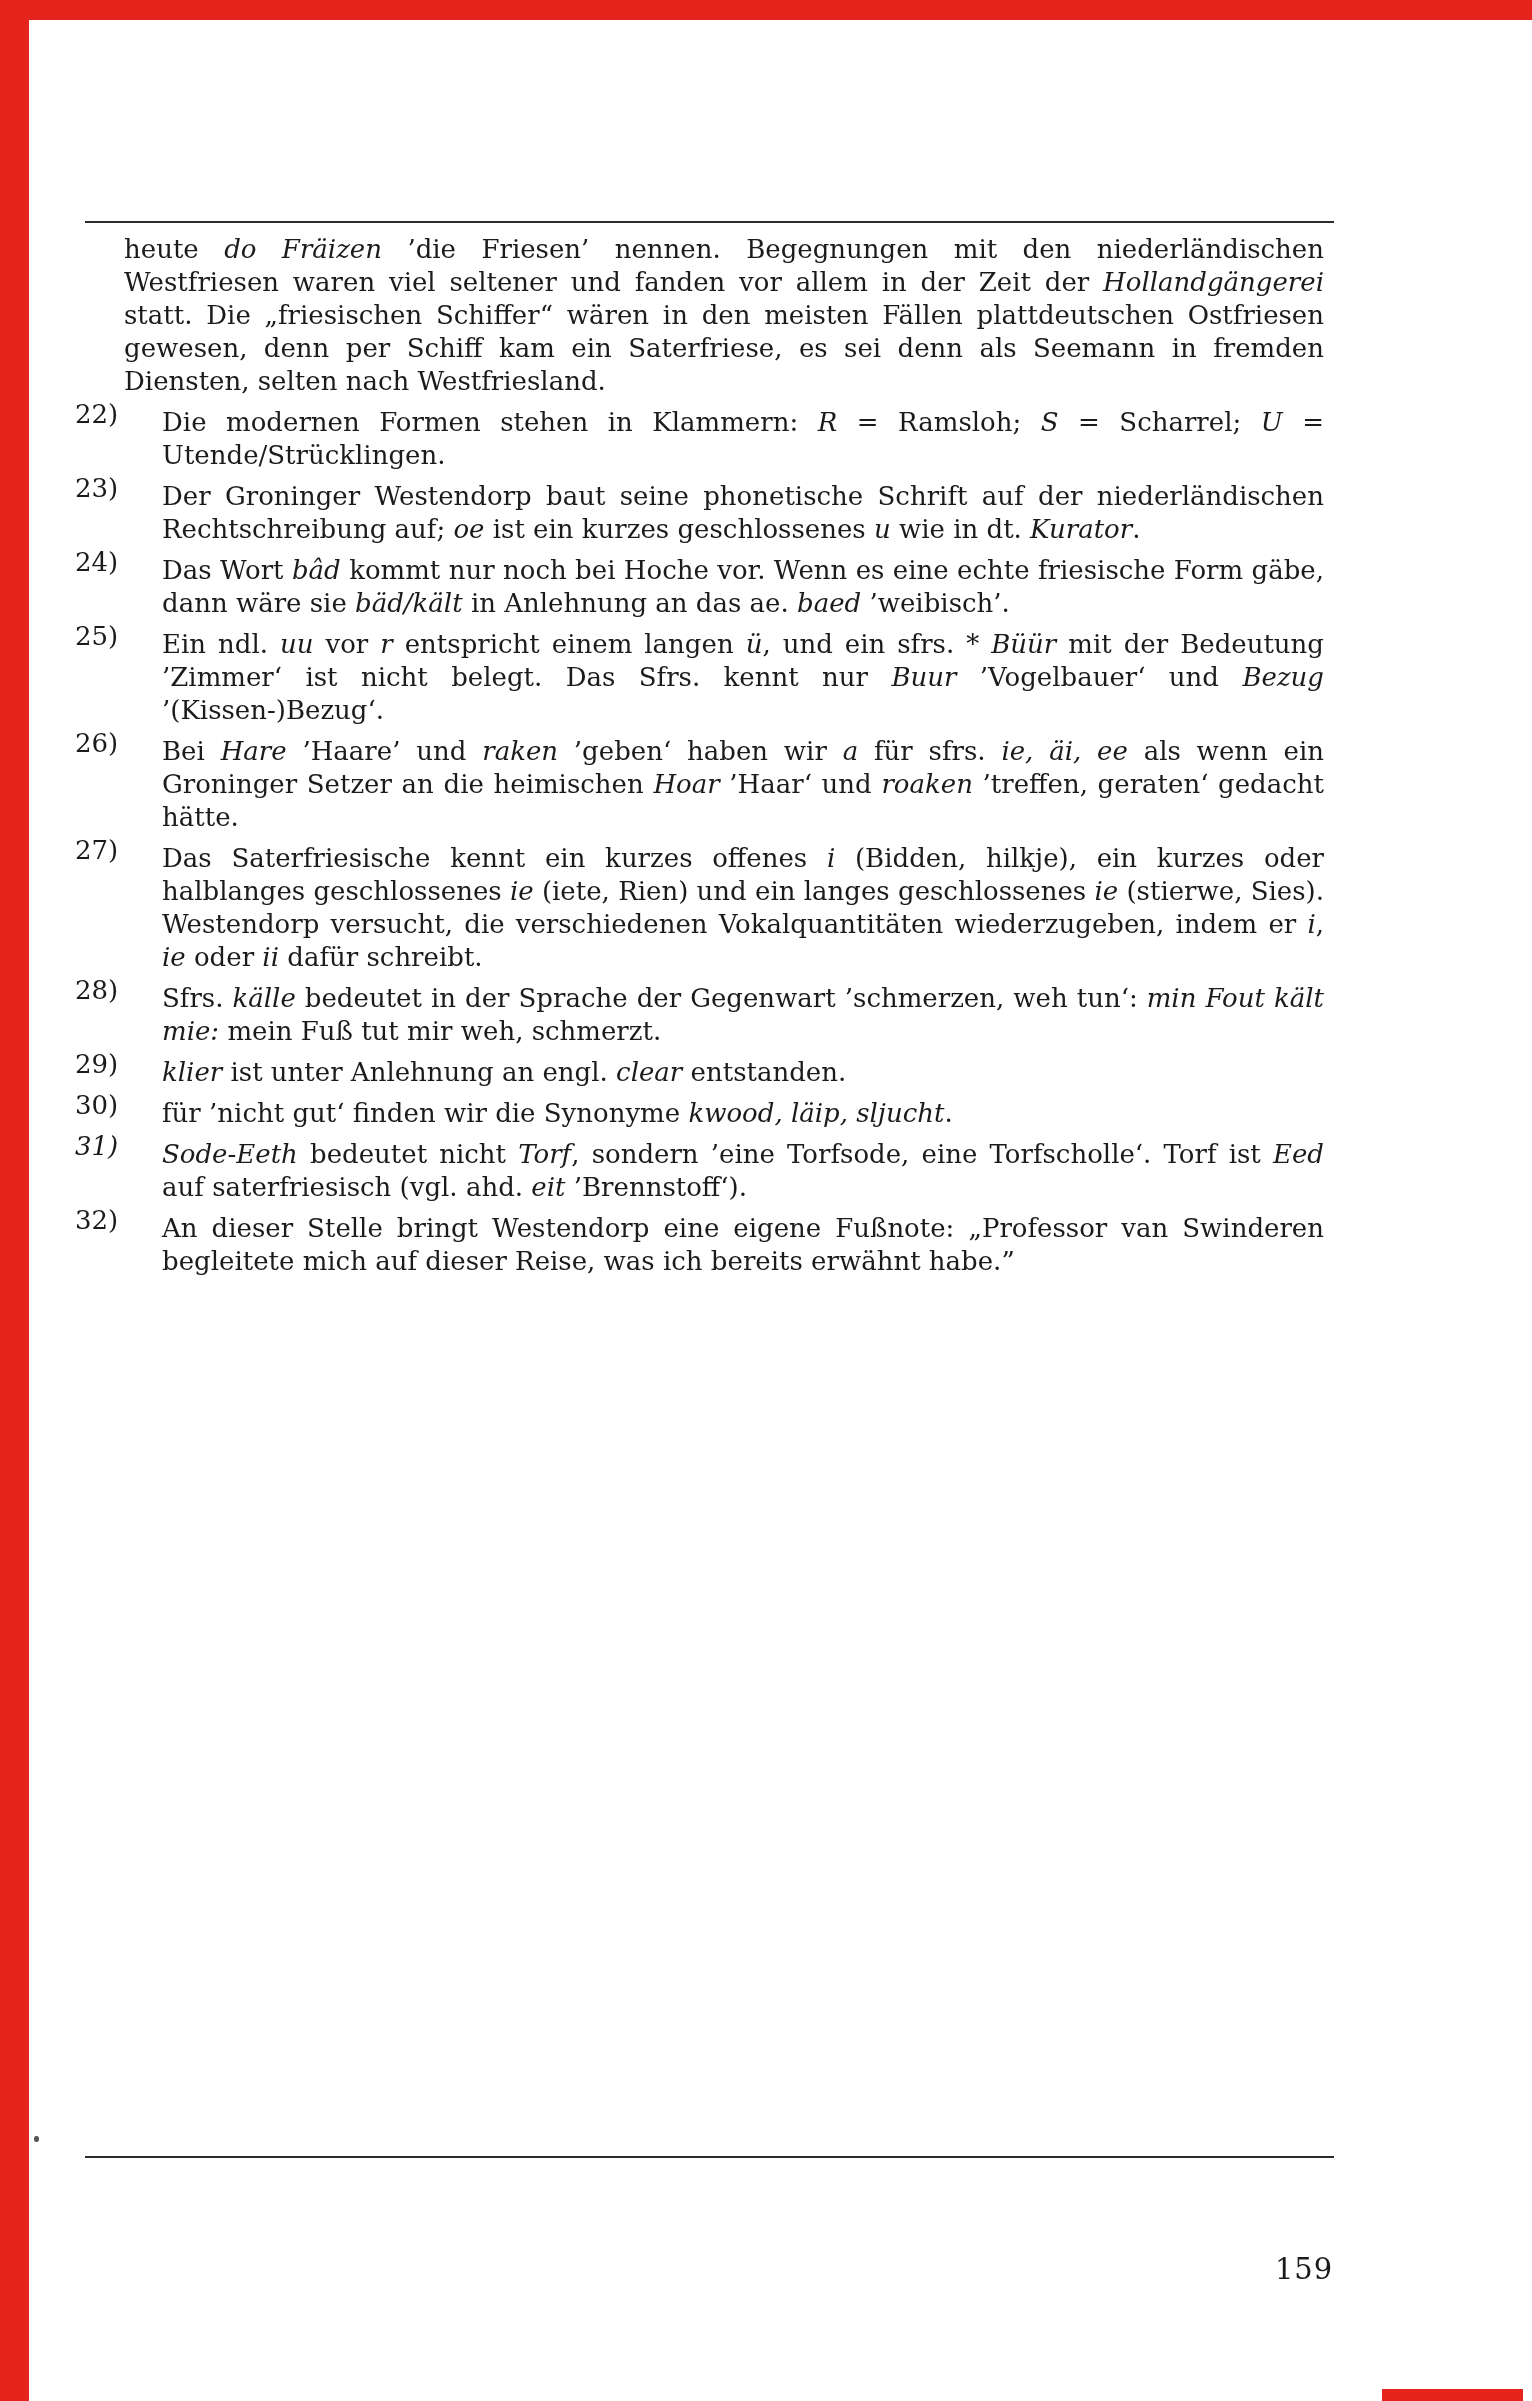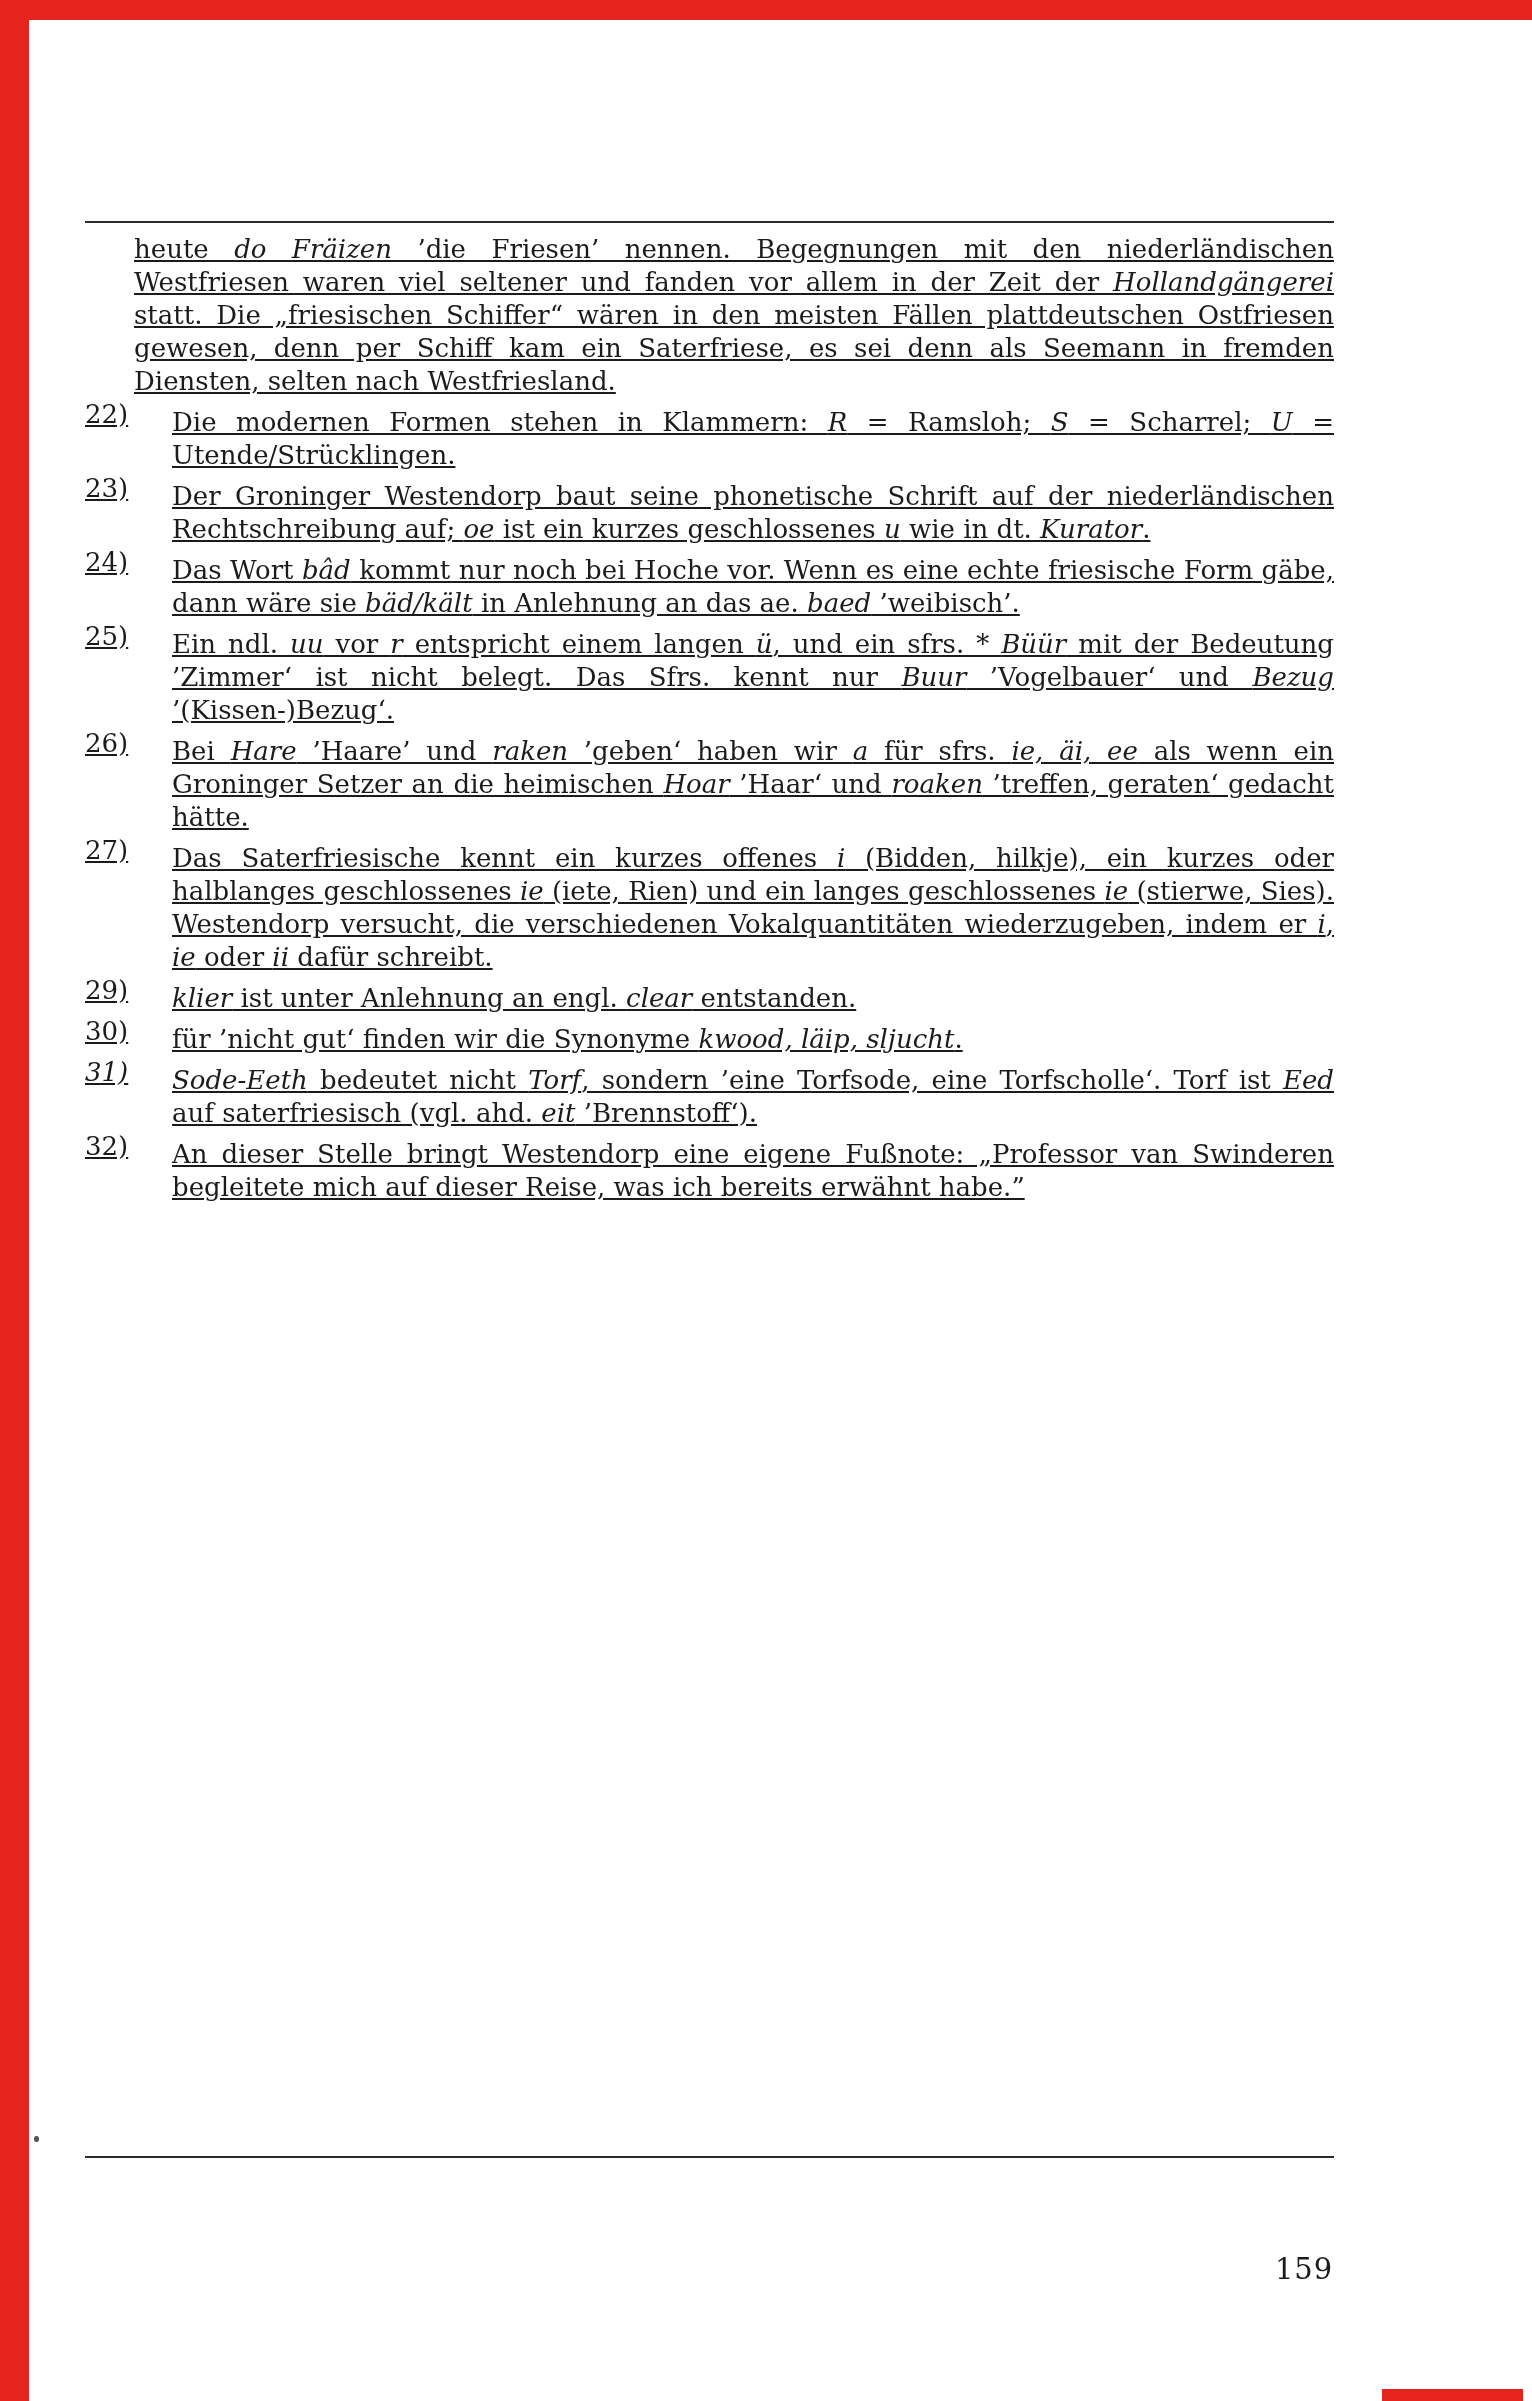--- a/index.html
+++ b/index.html
@@ -20,27 +20,26 @@
     position: absolute;
     left: 85px;
     width: 1249px;
     border: none;
     border-top: 2.7px solid #2b2b2b;
   }
   .rule-top { top: 221px; }
   .rule-bottom { top: 2156px; }
   .text-block {
     position: absolute;
-    left: 85px;
+    left: 75px;
     top: 233px;
     width: 1249px;
     font-size: 26px;
     line-height: 33px;
     text-align: justify;
-    text-decoration: underline;
   }
   .intro {
     margin-left: 49px;
     text-align: justify;
   }
   .note { display: flex; align-items: flex-start; gap: 38px; }
   .note-label {
     flex: 0 0 49px;
     width: 49px;
     white-space: nowrap;
@@ -99,20 +98,24 @@
         </div>
         <div class="note">
           <span class="note-label">26)</span>
           <span class="note-body"><span>Bei </span><i>Hare</i><span> ’Haare’ und </span><i>raken</i><span> ’geben‘ haben wir </span><i>a</i><span> für sfrs. </span><i>ie, äi, ee</i><span> als wenn ein Groninger Setzer an die heimischen </span><i>Hoar</i><span> ’Haar‘ und </span><i>roaken</i><span> ’treffen, geraten‘ gedacht hätte.</span></span>
         </div>
         <div class="note">
           <span class="note-label">27)</span>
           <span class="note-body"><span>Das Saterfriesische kennt ein kurzes offenes </span><i>i</i><span> (Bidden, hilkje), ein kurzes oder halblanges geschlossenes </span><i>ie</i><span> (iete, Rien) und ein langes geschlossenes </span><i>ie</i><span> (stierwe, Sies). Westendorp versucht, die verschiedenen Vokalquantitäten wiederzugeben, indem er </span><i>i</i><span>, </span><i>ie</i><span> oder </span><i>ii</i><span> dafür schreibt.</span></span>
         </div>
         <div class="note">
+          <span class="note-label">28)</span>
+          <span class="note-body"><span>Sfrs. </span><i>källe</i><span> bedeutet in der Sprache der Gegenwart ’schmerzen, weh tun‘: </span><i>min Fout kält mie:</i><span> mein Fuß tut mir weh, schmerzt.</span></span>
+        </div>
+        <div class="note">
           <span class="note-label">29)</span>
           <span class="note-body"><i>klier</i><span> ist unter Anlehnung an engl. </span><i>clear</i><span> entstanden.</span></span>
         </div>
         <div class="note">
           <span class="note-label">30)</span>
           <span class="note-body"><span>für ’nicht gut‘ finden wir die Synonyme </span><i>kwood, läip, sljucht</i><span>.</span></span>
         </div>
         <div class="note">
           <span class="note-label it">31)</span>
           <span class="note-body"><i>Sode-Eeth</i><span> bedeutet nicht </span><i>Torf</i><span>, sondern ’eine Torfsode, eine Torfscholle‘. Torf ist </span><i>Eed</i><span> auf saterfriesisch (vgl. ahd. </span><i>eit</i><span> ’Brennstoff‘).</span></span>

